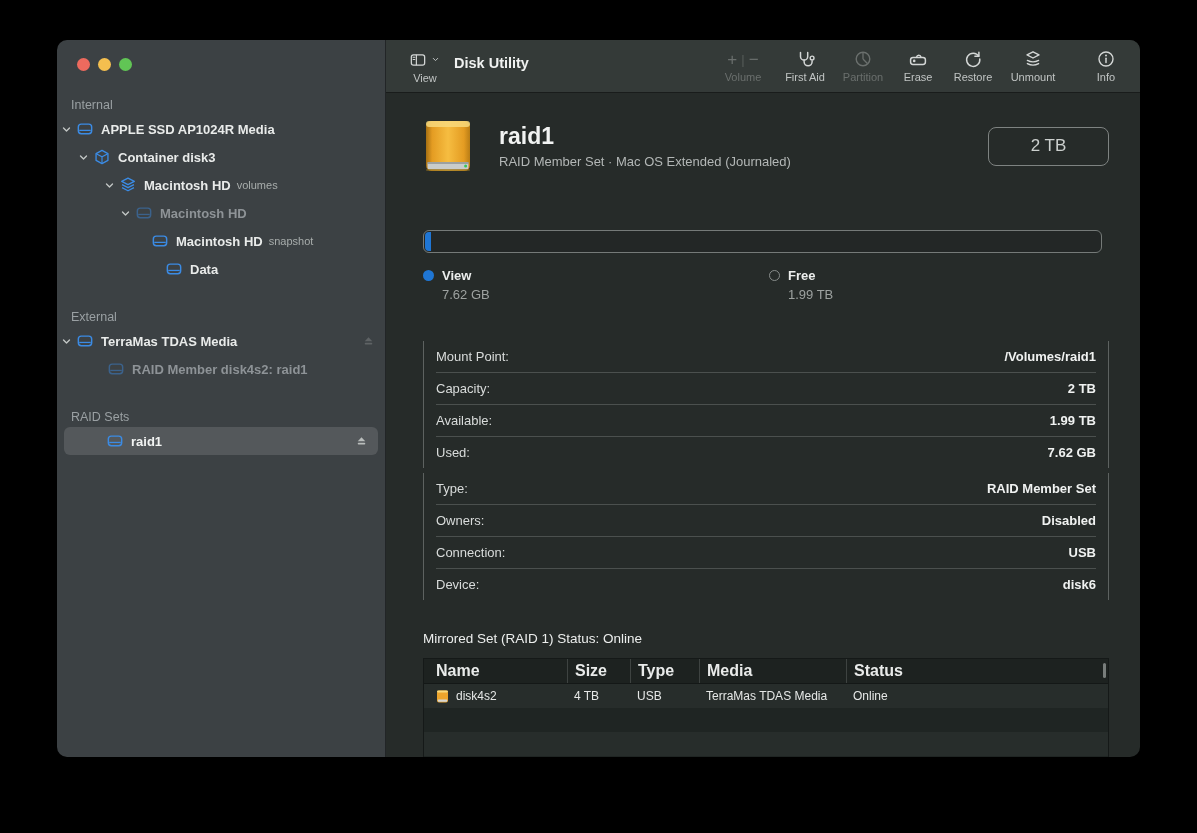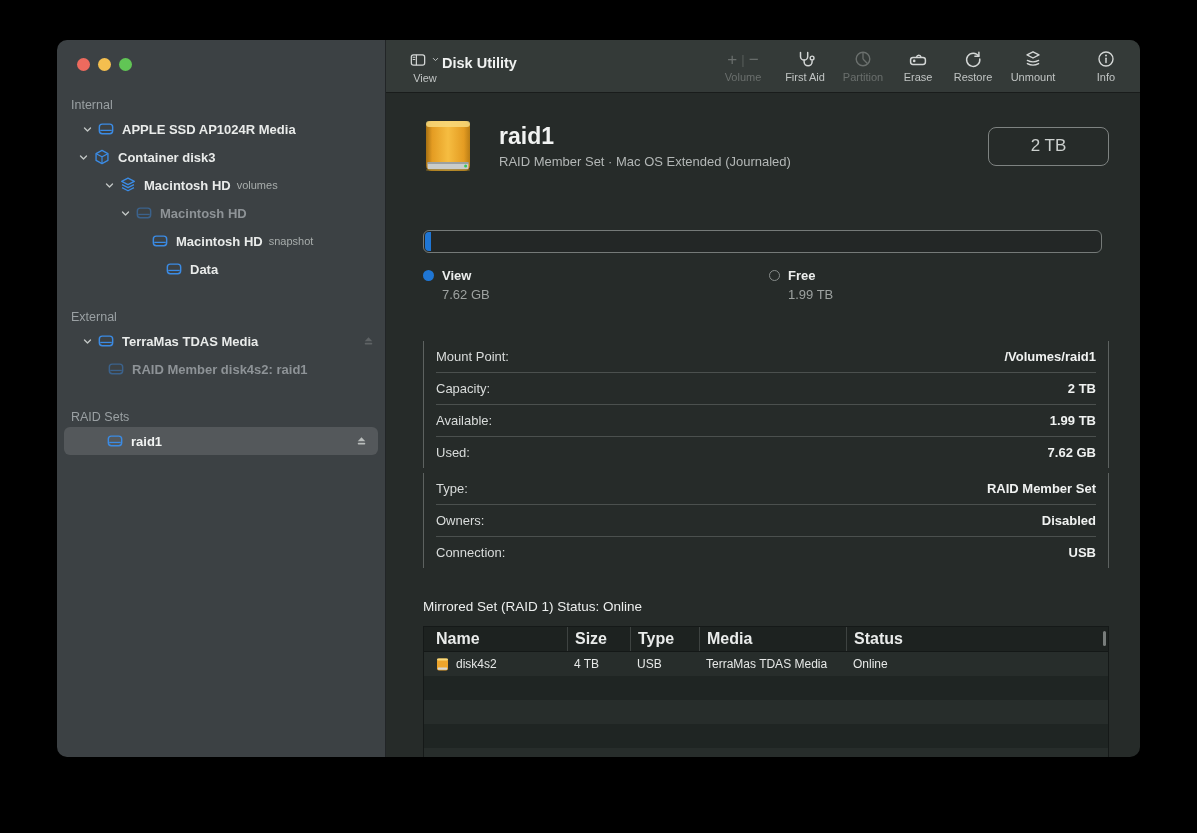--- a/index.html
+++ b/index.html
@@ -20,40 +20,40 @@
   .dot.yellow{background:#f4bf4f;}
   .dot.green{background:#61c555;}
   .section-label{color:#9aa0a3;font-size:12.5px;padding-left:14px;margin-top:27px;margin-bottom:3px;}
   .tree-row{height:28px;display:flex;align-items:center;font-size:13px;color:#e9ebea;font-weight:bold;}
   .tree-row .chev{width:17px;display:flex;align-items:center;color:#c2c6c5;flex-shrink:0;}
   .tree-row .chev svg{width:15px;height:15px;}
   .tree-row .ic{width:18px;height:18px;margin-right:7px;color:#3b8be4;flex-shrink:0;}
   .tree-row .suffix{font-size:11px;color:#a8adac;font-weight:normal;margin-left:6px;}
   .tree-row.dim{color:#8e9397;}
   .tree-row.dim .ic{opacity:.45;}
-  .pl0{padding-left:23px;}
+  .pl0{padding-left:2px;}
   .pl1{padding-left:19px;}
   .pl2{padding-left:45px;}
   .pl3{padding-left:61px;}
   .pl-snap{padding-left:94px;}
   .pl-data{padding-left:108px;}
   .pl-member{padding-left:50px;}
   .sel-row{margin:0 7px;background:#54585b;border-radius:6px;height:28px;display:flex;align-items:center;padding-left:42px;font-size:13px;color:#f2f4f3;font-weight:bold;position:relative;}
   .sel-row .ic{width:18px;height:18px;margin-right:7px;color:#3b8be4;}
   .eject{width:15px;height:15px;color:#b9bdbc;position:absolute;right:9px;top:7px;}
   .eject.faint{opacity:.28;}
   
   .main{flex:1;display:flex;flex-direction:column;background:#262b29;min-width:0;}
   .toolbar{height:52px;background:#343a38;border-bottom:1px solid #191c1b;display:flex;align-items:center;position:relative;flex-shrink:0;}
   .view-group{margin-left:23px;display:flex;flex-direction:column;align-items:center;color:#d3d6d5;}
   .view-icons{display:flex;align-items:center;gap:3px;height:22px;}
   .view-icons svg{width:18px;height:18px;}
   .view-icons .vchev{width:11px;height:11px;color:#c0c4c3;}
   .tb-label{font-size:11px;color:#c0c4c3;margin-top:1px;}
-  .app-title{position:absolute;left:56px;top:15px;font-size:14.5px;font-weight:bold;color:#f0f2f1;}
+  .app-title{position:absolute;left:68px;top:15px;font-size:14.5px;font-weight:bold;color:#f0f2f1;}
   .tb-items{margin-left:auto;display:flex;align-items:flex-start;padding-top:8px;height:100%;box-sizing:border-box;}
   .tb-item{display:flex;flex-direction:column;align-items:center;width:58px;color:#d3d6d5;cursor:default;}
   .tb-item .glyph{height:22px;display:flex;align-items:center;justify-content:center;}
   .tb-item svg{width:20px;height:20px;}
   .tb-item.disabled{color:#6a6f6d;}
   .tb-item.disabled .tb-label{color:#6a6f6d;}
   .tb-item.info-item{width:44px;margin-left:20px;margin-right:12px;}
   .vol-glyphs{display:flex;align-items:center;gap:4px;font-size:17px;line-height:1;height:22px;}
   .vol-sep{color:#565b59;font-size:13px;}
   
@@ -433,20 +433,24 @@
             <span class="val">RAID Member Set</span>
           </div>
           <div class="info-row">
             <span class="lab">Owners:</span>
             <span class="val">Disabled</span>
           </div>
           <div class="info-row">
             <span class="lab">Connection:</span>
             <span class="val">USB</span>
           </div>
+          <div class="info-row">
+            <span class="lab">Device:</span>
+            <span class="val">disk6</span>
+          </div>
         </div>
       </div>
 
       <div class="raid-heading">Mirrored Set (RAID 1) Status: Online</div>
 
       <div class="raid-table">
         <div class="t-header">
           <div class="cell c-name">Name</div>
           <div class="cell c-size">Size</div>
           <div class="cell c-type">Type</div>

